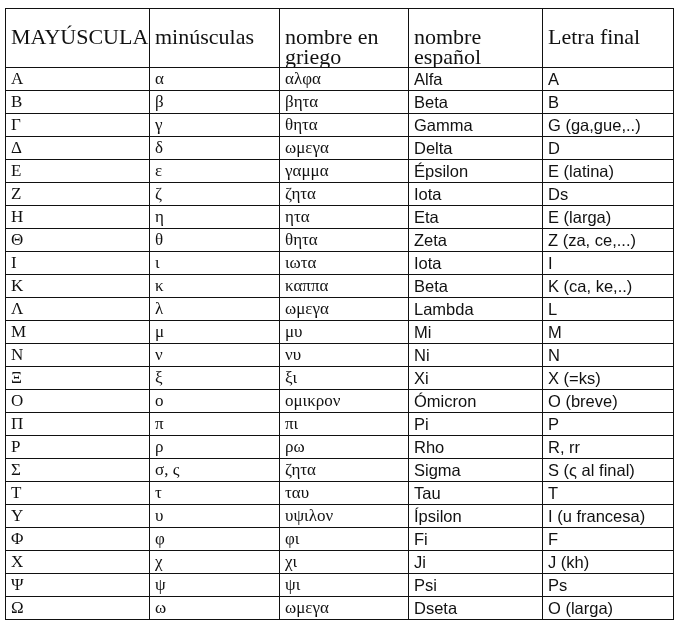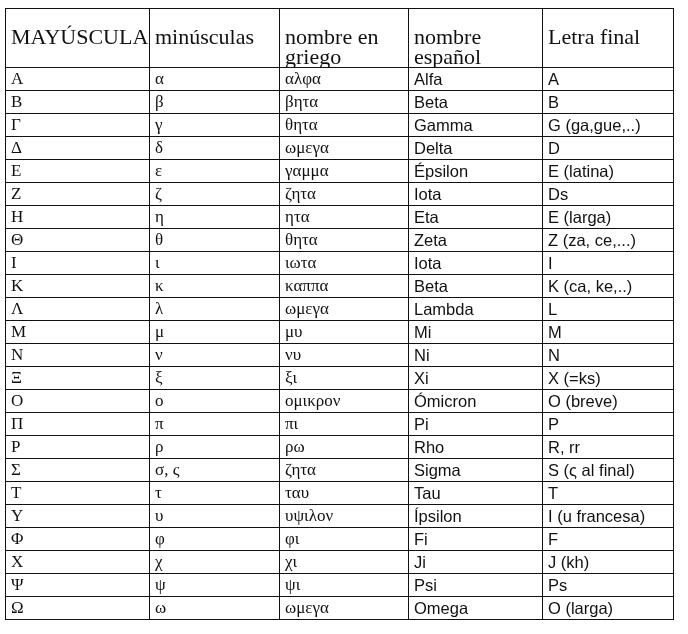--- a/index.html
+++ b/index.html
@@ -211,17 +211,17 @@
         <td class="serif">Ψ</td>
         <td class="serif">ψ</td>
         <td class="serif">ψι</td>
         <td class="sans">Psi</td>
         <td class="sans">Ps</td>
       </tr>
       <tr>
         <td class="serif">Ω</td>
         <td class="serif">ω</td>
         <td class="serif">ωμεγα</td>
-        <td class="sans">Omega</td>
+        <td class="sans">Dseta</td>
         <td class="sans">O (larga)</td>
       </tr>
     </tbody>
 </table>
 
 </body></html>

